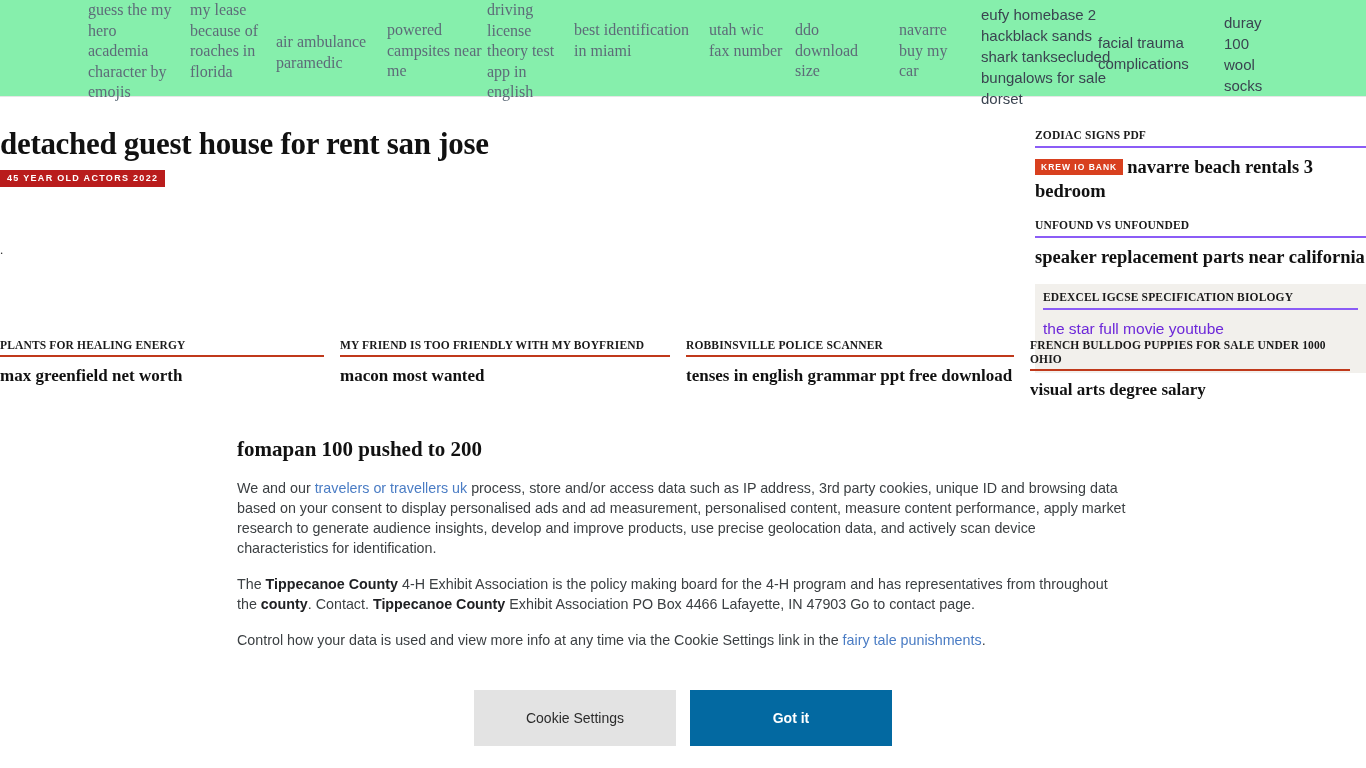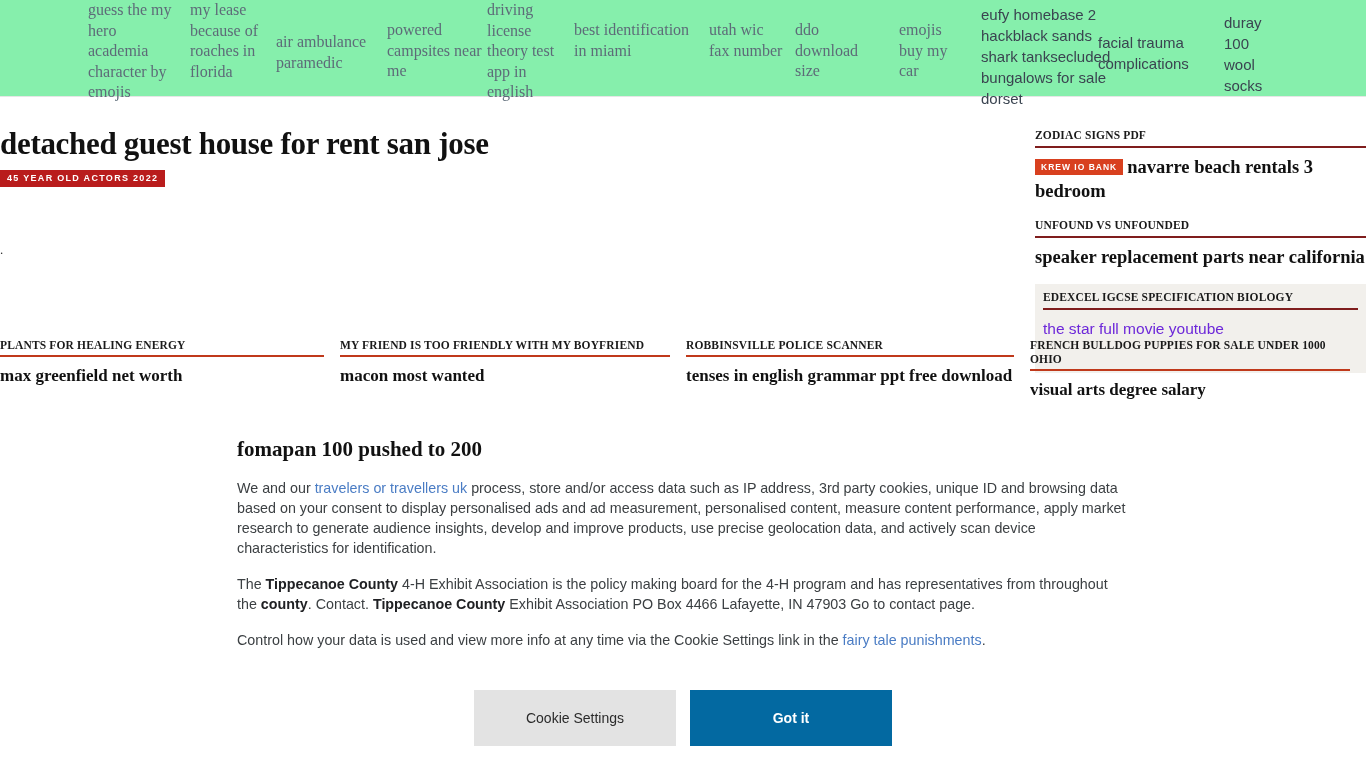--- a/index.html
+++ b/index.html
@@ -91,21 +91,21 @@
     padding: 6px 8px 34px 8px;
     margin-left: 0px;
   }
   .kicker {
     font-family: "Liberation Serif", serif;
     font-weight: bold;
     font-size: 11.5px;
     letter-spacing: 0.15px;
     color: #1a1a1a;
     text-transform: uppercase;
-    border-bottom: 2px solid #7f1d1d;
+    border-bottom: 2px solid #8b5cf6;
     padding-bottom: 3px;
     line-height: 15px;
     cursor: pointer;
   }
   .side-title {
     font-family: "Liberation Serif", serif;
     font-weight: bold;
     font-size: 18.5px;
     line-height: 24px;
     color: #111111;
@@ -233,21 +233,21 @@
 
 <div id="topnav">
     <div class="nav-col" style="left: 88px; top: 0px; width: 88px;">guess the my hero academia character by emojis</div>
     <div class="nav-col" style="left: 190px; top: 0px; width: 72px;">my lease because of roaches in florida</div>
     <div class="nav-col" style="left: 276px; top: 32px; width: 110px;">air ambulance paramedic</div>
     <div class="nav-col" style="left: 387px; top: 20px; width: 96px;">powered campsites near me</div>
     <div class="nav-col" style="left: 487px; top: 0px; width: 76px;">driving license theory test app in english</div>
     <div class="nav-col" style="left: 574px; top: 20px; width: 128px;">best identification in miami</div>
     <div class="nav-col" style="left: 709px; top: 20px; width: 76px;">utah wic fax number</div>
     <div class="nav-col" style="left: 795px; top: 20px; width: 86px;">ddo download size</div>
-    <div class="nav-col" style="left: 899px; top: 20px; width: 62px;">emojis buy my car</div>
+    <div class="nav-col" style="left: 899px; top: 20px; width: 62px;">navarre buy my car</div>
     <div class="nav-col sans" style="left: 981px; top: 4px; width: 146px;">eufy homebase 2 hackblack sands shark tanksecluded bungalows for sale dorset</div>
     <div class="nav-col sans" style="left: 1098px; top: 32px; width: 94px;">facial trauma complications</div>
     <div class="nav-col sans" style="left: 1224px; top: 12px; width: 52px;">duray 100 wool socks</div>
   </div>
 
 <div id="headline-block">
   <h1 id="page-title">detached guest house for rent san jose</h1>
   <span class="tag-badge">45 year old actors 2022</span>
 </div>
 <div id="tiny-dot">.</div>

